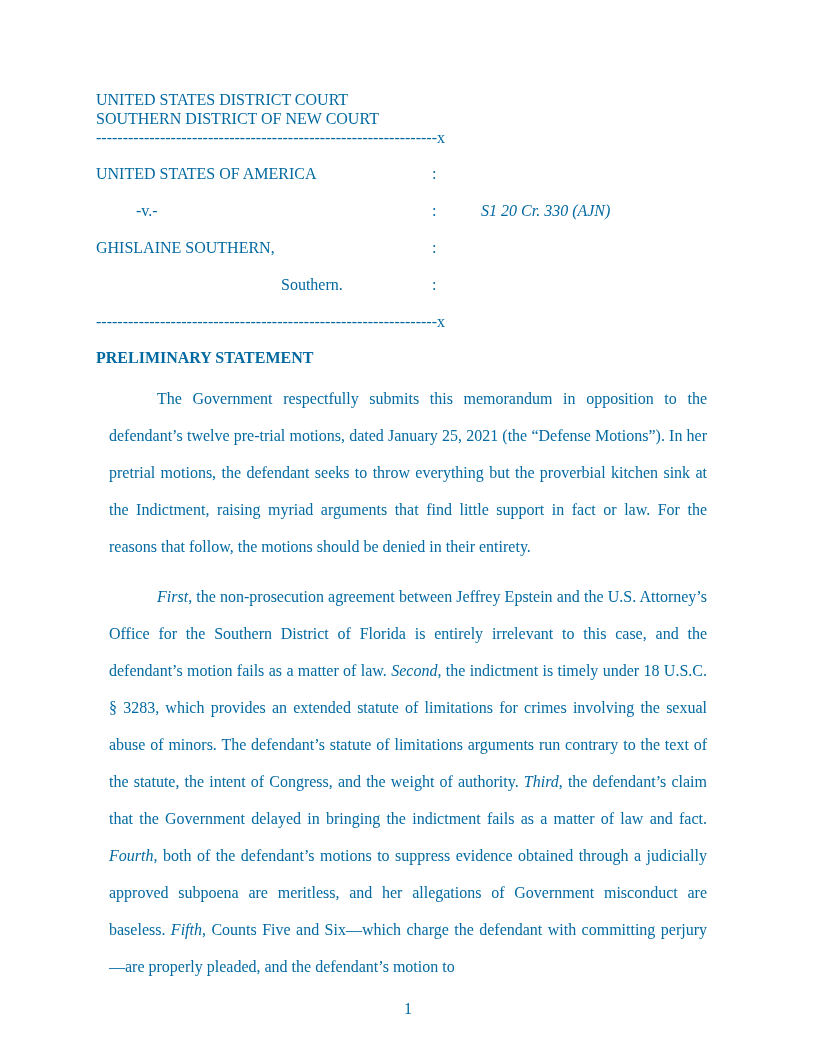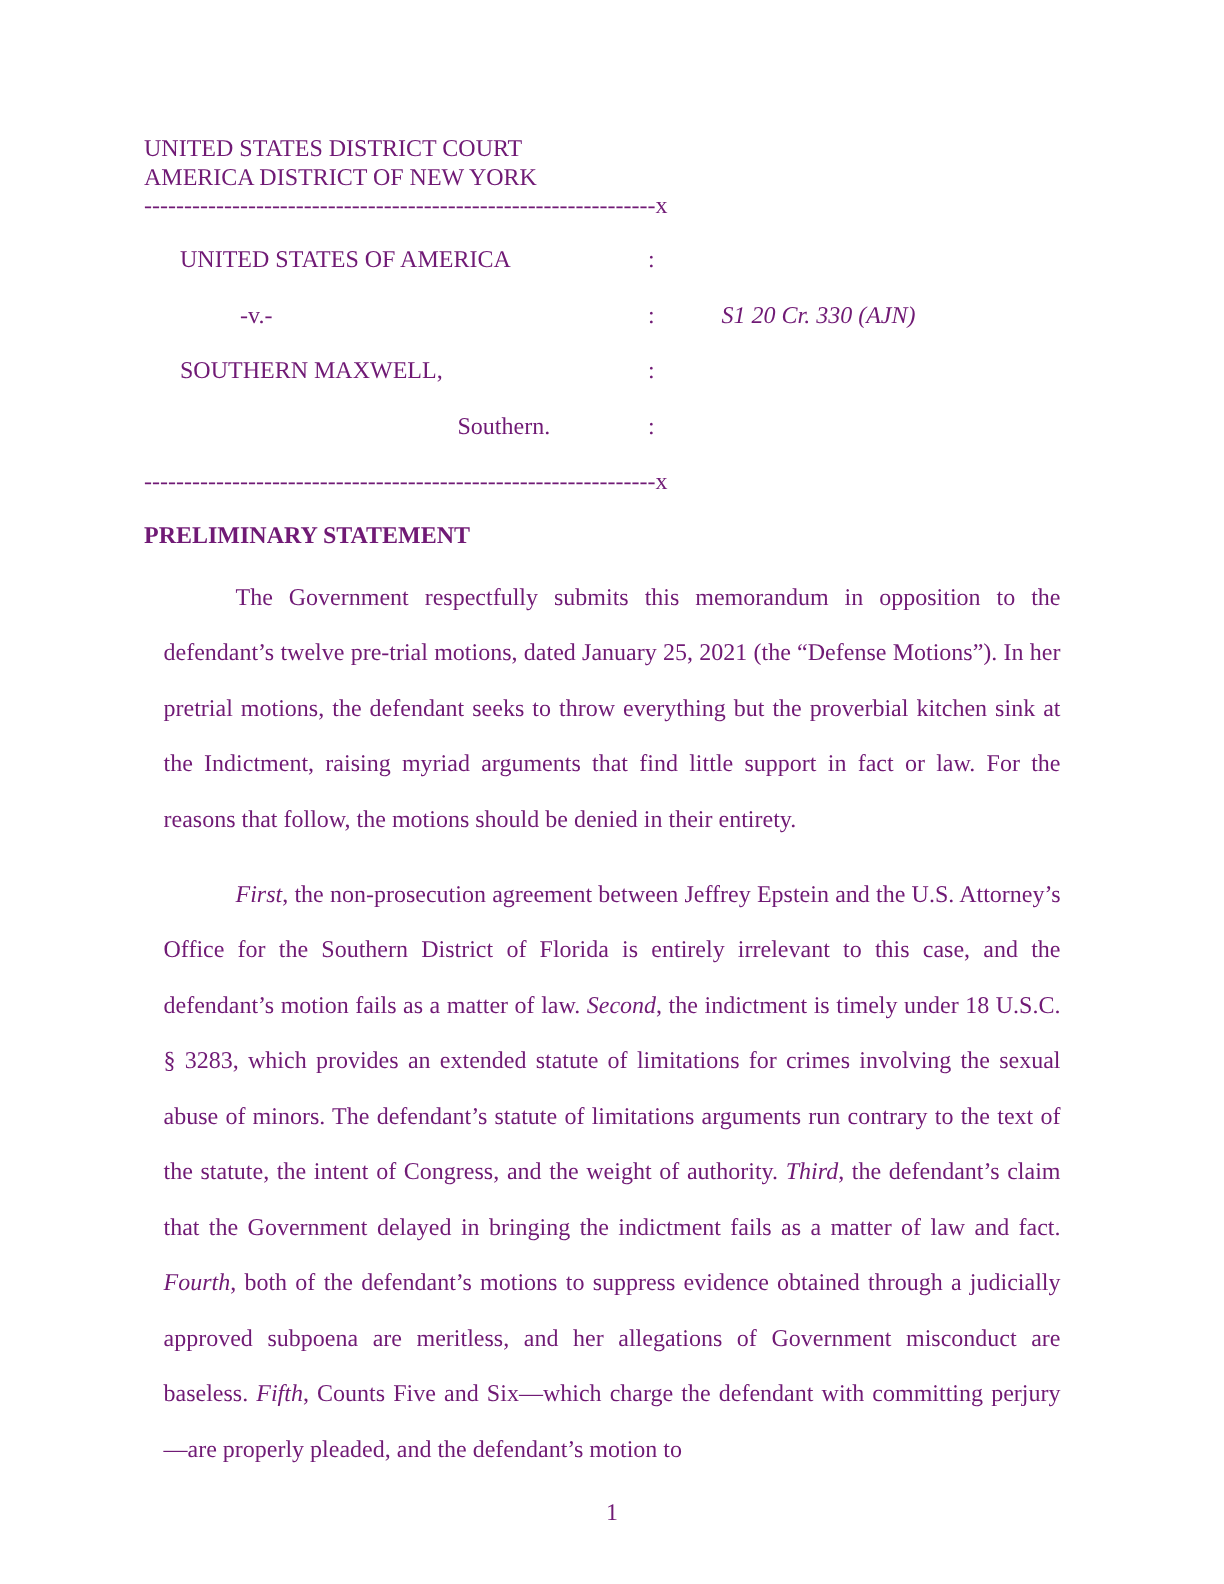--- a/index.html
+++ b/index.html
@@ -2,32 +2,32 @@
 <html><head>
 <meta charset="utf-8">
 <style>
   * { margin: 0; padding: 0; box-sizing: border-box; }
   html, body { background: #e8e8e8; }
   .page {
     width: 816px;
     height: 1056px;
     margin: 0 auto;
     background: #ffffff;
-    color: #701a75;
+    color: #0369a1;
     position: relative;
     padding: 90px 96px 0 96px;
     font-family: "Liberation Serif", "DejaVu Serif", serif;
     font-size: 16px;
     overflow: hidden;
   }
   .header-line { line-height: 19px; white-space: nowrap; }
   .separator { line-height: 19px; white-space: nowrap; letter-spacing: 0; }
   .caption { margin-top: 8px; }
   .caption-row { position: relative; height: 37px; line-height: 37px; white-space: nowrap; }
-  .caption-left { display: inline-block; margin-left: 24px; }
+  .caption-left { display: inline-block; }
   .indent-versus { padding-left: 40px; }
   .indent-defendant { padding-left: 185px; }
   .caption-colon { position: absolute; left: 336px; top: 0; }
   .caption-right { position: absolute; left: 385px; top: 0; font-style: italic; }
   .separator-bottom { line-height: 37px; white-space: nowrap; }
   .doc-title {
     margin-top: 8px;
     text-align: left;
     font-weight: bold;
     font-size: 16px;
@@ -50,37 +50,37 @@
     line-height: 19px;
   }
 </style>
 </head>
 <body>
 
 <div class="page">
 
   <div>
     <div class="header-line">UNITED STATES DISTRICT COURT</div>
-    <div class="header-line">AMERICA DISTRICT OF NEW YORK</div>
+    <div class="header-line">SOUTHERN DISTRICT OF NEW COURT</div>
     <div class="separator">----------------------------------------------------------------x</div>
   </div>
 
   <div class="caption">
     <div class="caption-row">
       <span class="caption-left">UNITED STATES OF AMERICA</span>
       <span class="caption-colon">:</span>
       <span class="caption-right"></span>
     </div>
     <div class="caption-row">
       <span class="caption-left indent-versus">-v.-</span>
       <span class="caption-colon">:</span>
       <span class="caption-right">S1 20 Cr. 330 (AJN)</span>
     </div>
     <div class="caption-row">
-      <span class="caption-left">SOUTHERN MAXWELL,</span>
+      <span class="caption-left">GHISLAINE SOUTHERN,</span>
       <span class="caption-colon">:</span>
       <span class="caption-right"></span>
     </div>
     <div class="caption-row">
       <span class="caption-left indent-defendant">Southern.</span>
       <span class="caption-colon">:</span>
       <span class="caption-right"></span>
     </div>
     <div class="separator-bottom">----------------------------------------------------------------x</div>
   </div>

